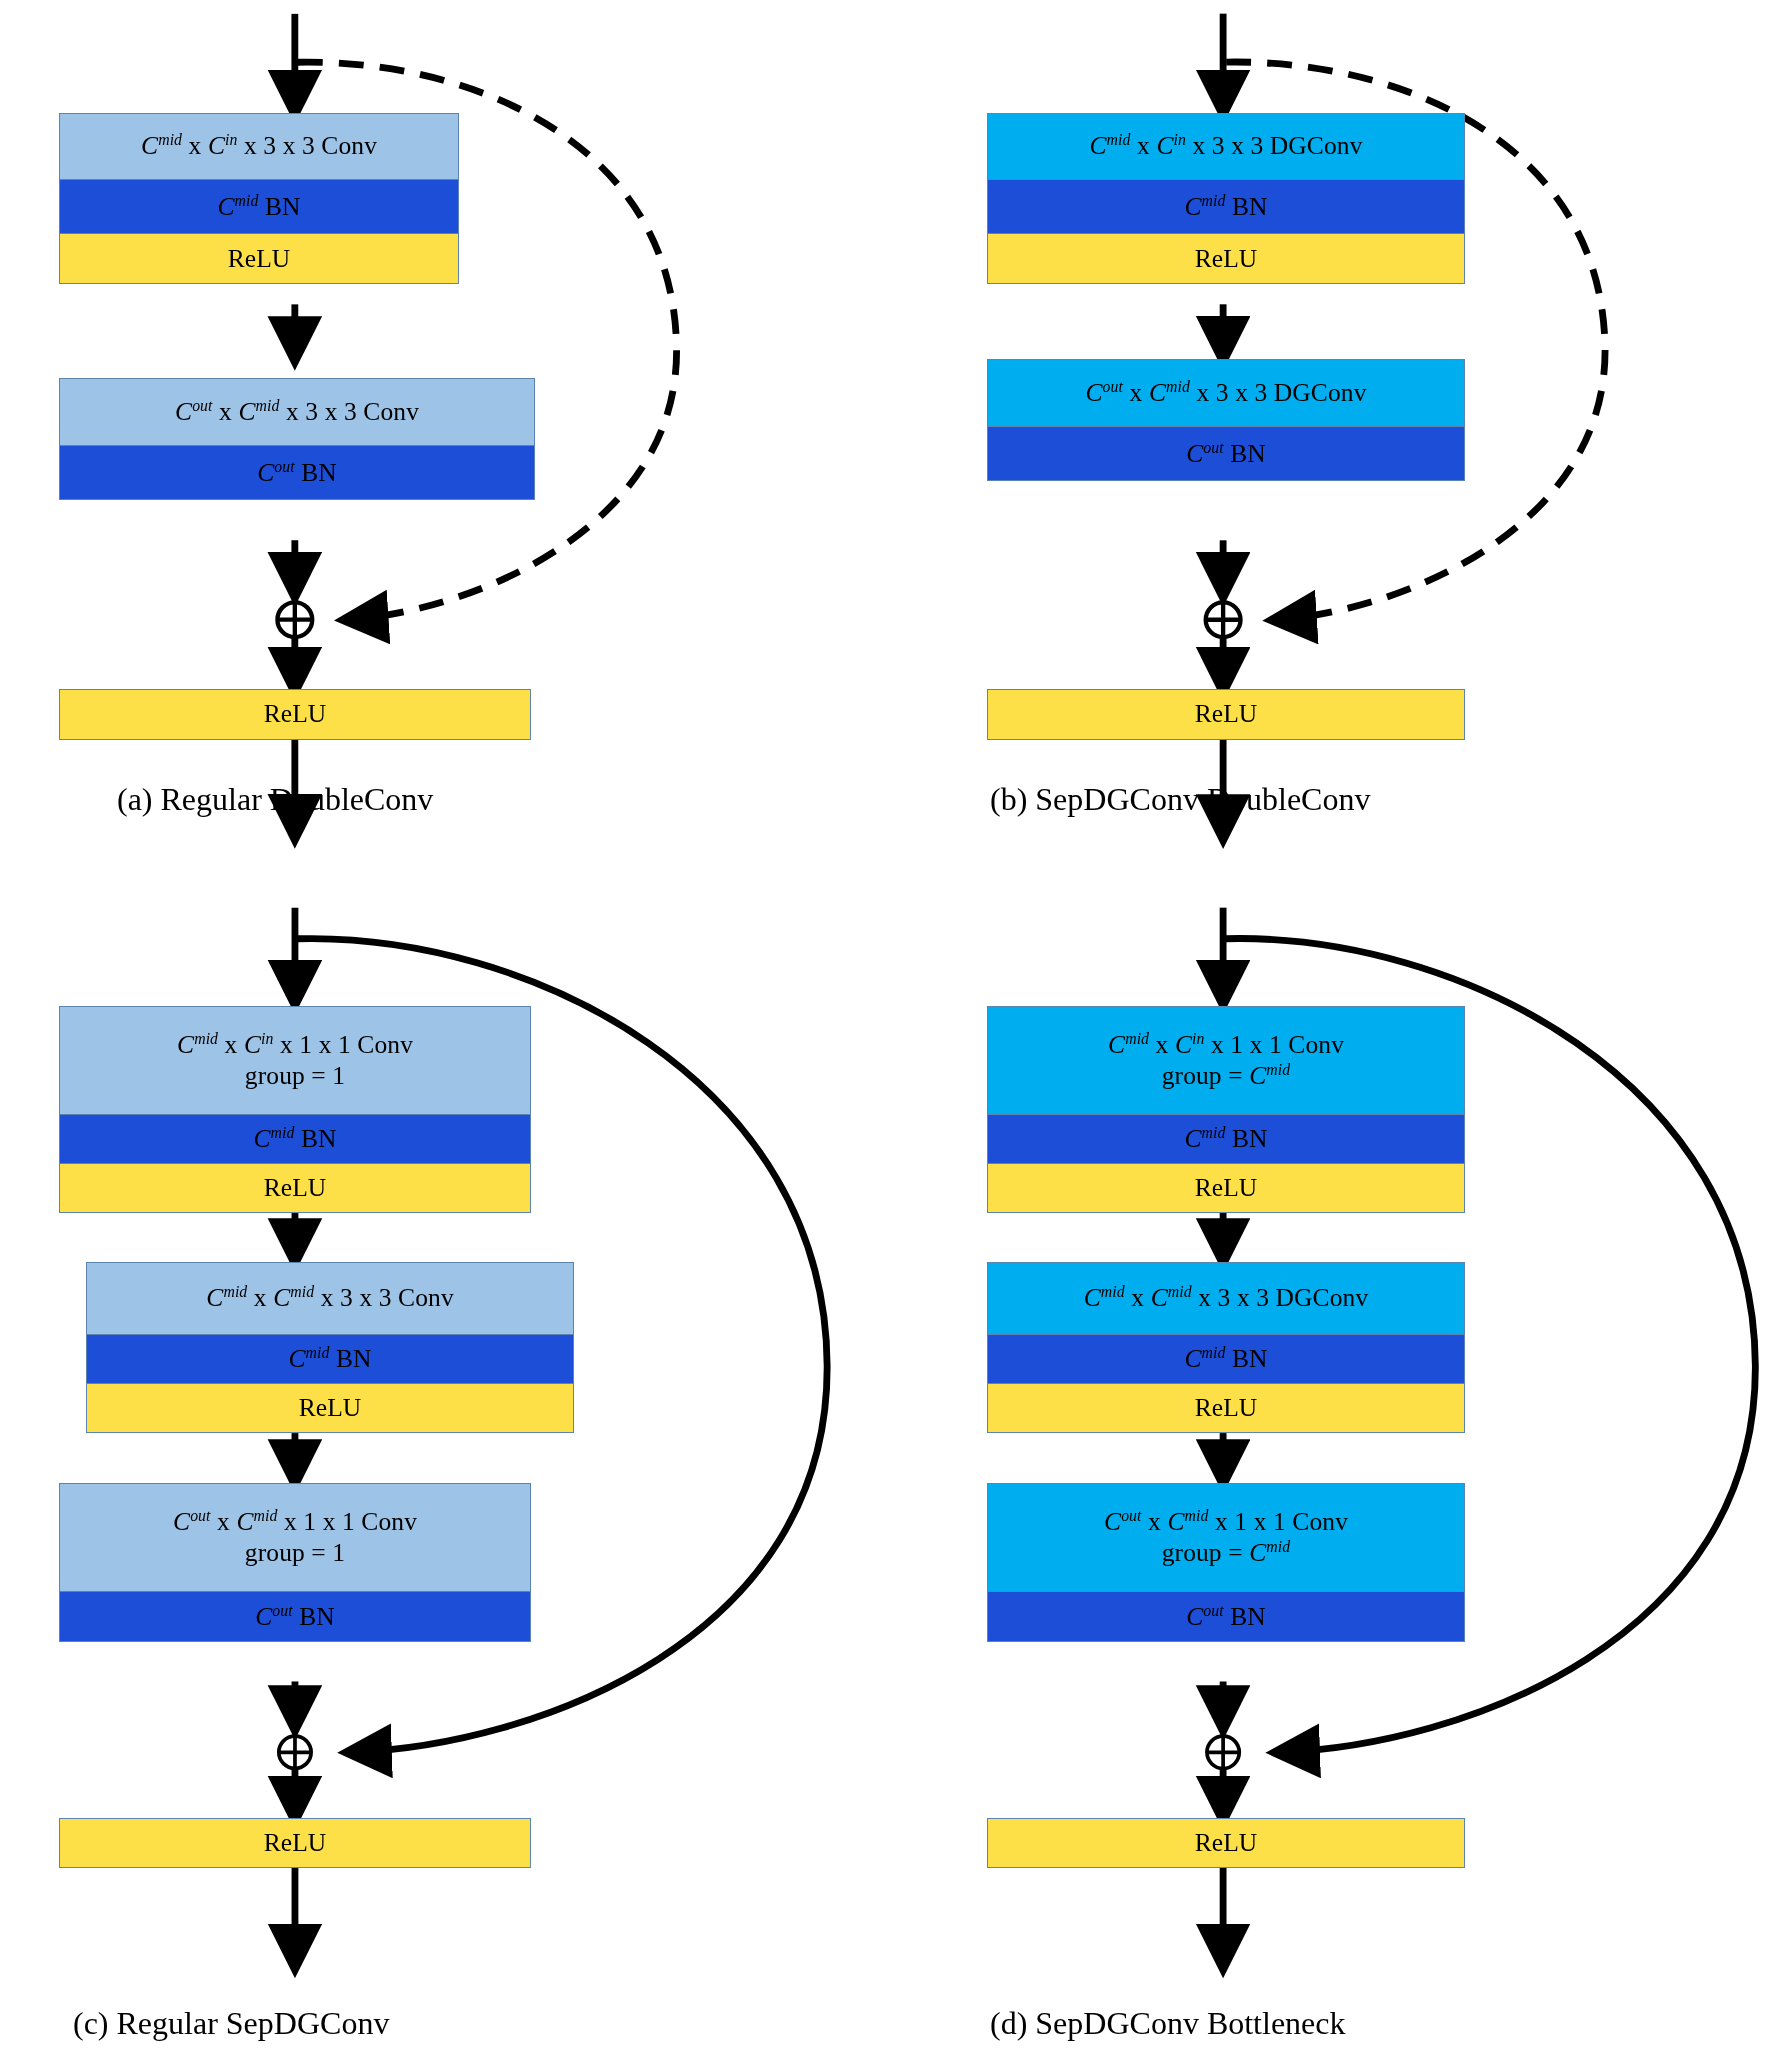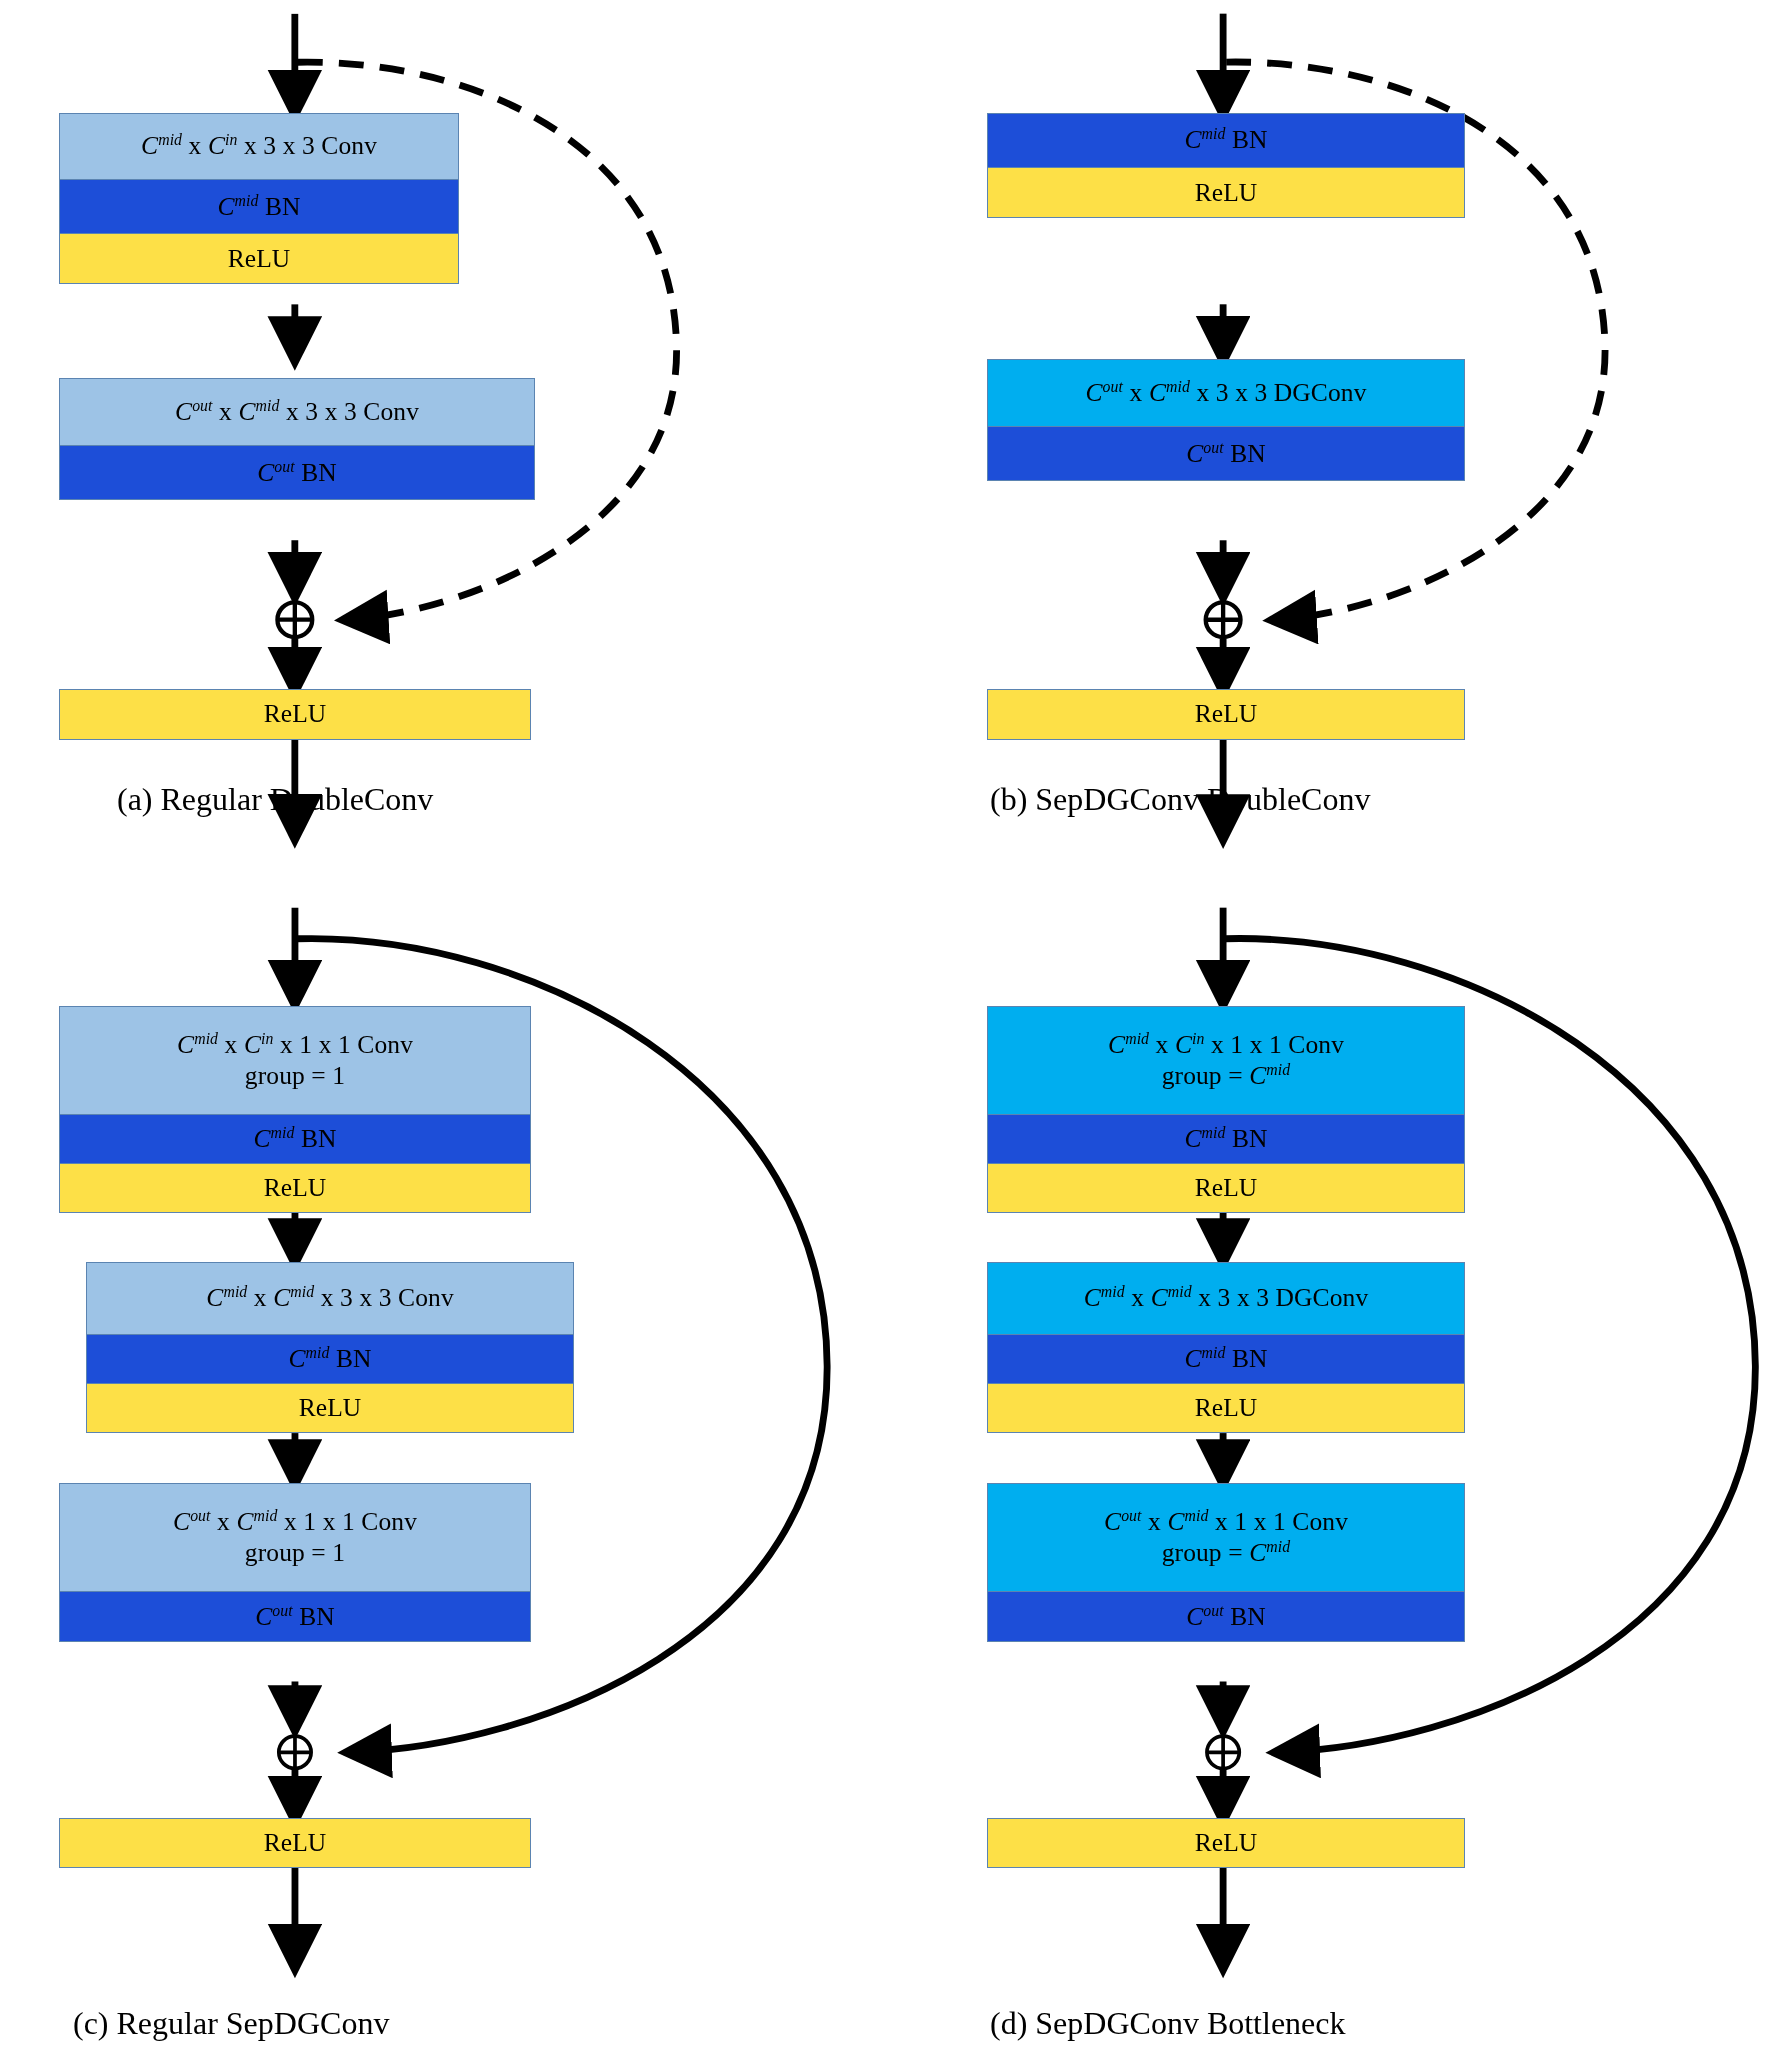--- a/index.html
+++ b/index.html
@@ -120,20 +120,23 @@
       <circle cx="475" cy="998" r="28" fill="#fff" stroke="#000" stroke-width="7"></circle>
       <line x1="447" y1="998" x2="503" y2="998" stroke="#000" stroke-width="7"></line>
       <line x1="475" y1="970" x2="475" y2="1026" stroke="#000" stroke-width="7"></line>
     </g>
     <line x1="475" y1="1028" x2="475" y2="1108" stroke="#000" stroke-width="11" marker-end="url(#ah-b)"></line>
     <line x1="475" y1="1188" x2="475" y2="1345" stroke="#000" stroke-width="11" marker-end="url(#ah-b)"></line>
     <path d="M480,100 C 760,95 1085,230 1090,560 C 1094,850 760,985 560,998" fill="none" stroke="#000" stroke-width="11" stroke-dasharray="40 26" marker-end="url(#ah-b)"></path>
   </svg>
 
   <div class="stack" style="left:59px;top:113px;width:478px;">
+    <div class="lbox dgconv" style="height:67px;">
+      <span class="txt"><span class="mv">C<span class="sup">mid</span></span><span> x </span><span class="mv">C<span class="sup">in</span></span><span> x 3 x 3 DGConv</span></span>
+    </div>
     <div class="lbox bn" style="height:55px;">
       <span class="txt"><span class="mv">C<span class="sup">mid</span></span><span> BN</span></span>
     </div>
     <div class="lbox relu" style="height:51px;">
       <span class="txt"><span>ReLU</span></span>
     </div>
   </div>
 
   <div class="stack" style="left:59px;top:359px;width:478px;">
     <div class="lbox dgconv" style="height:68px;">

